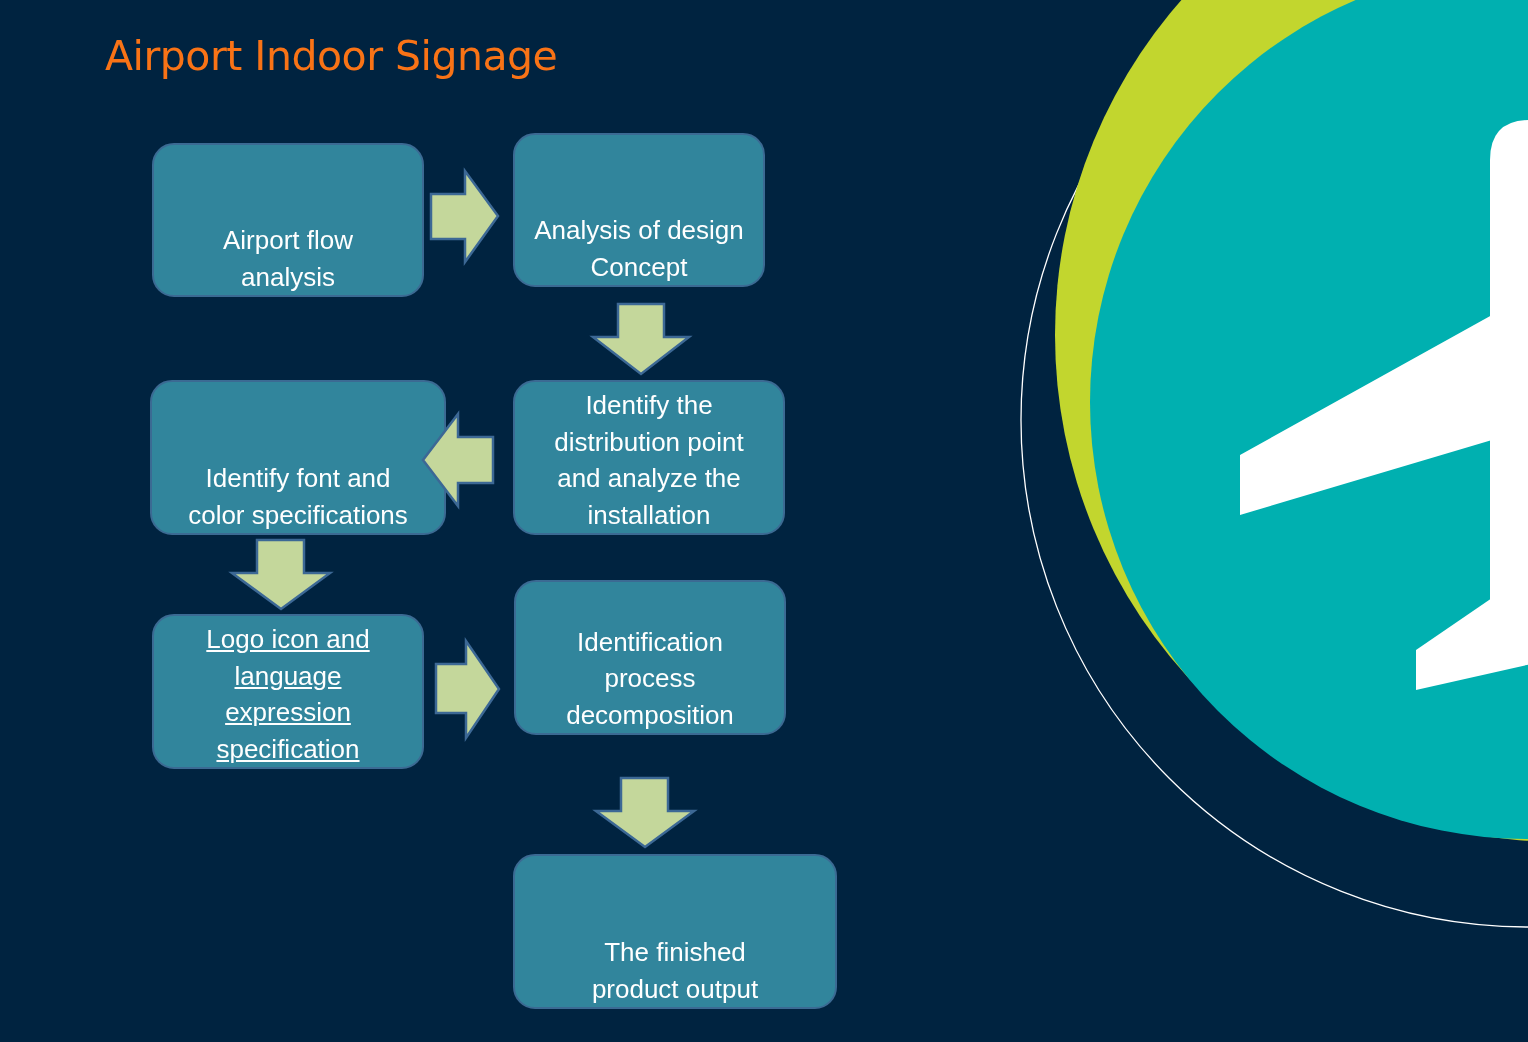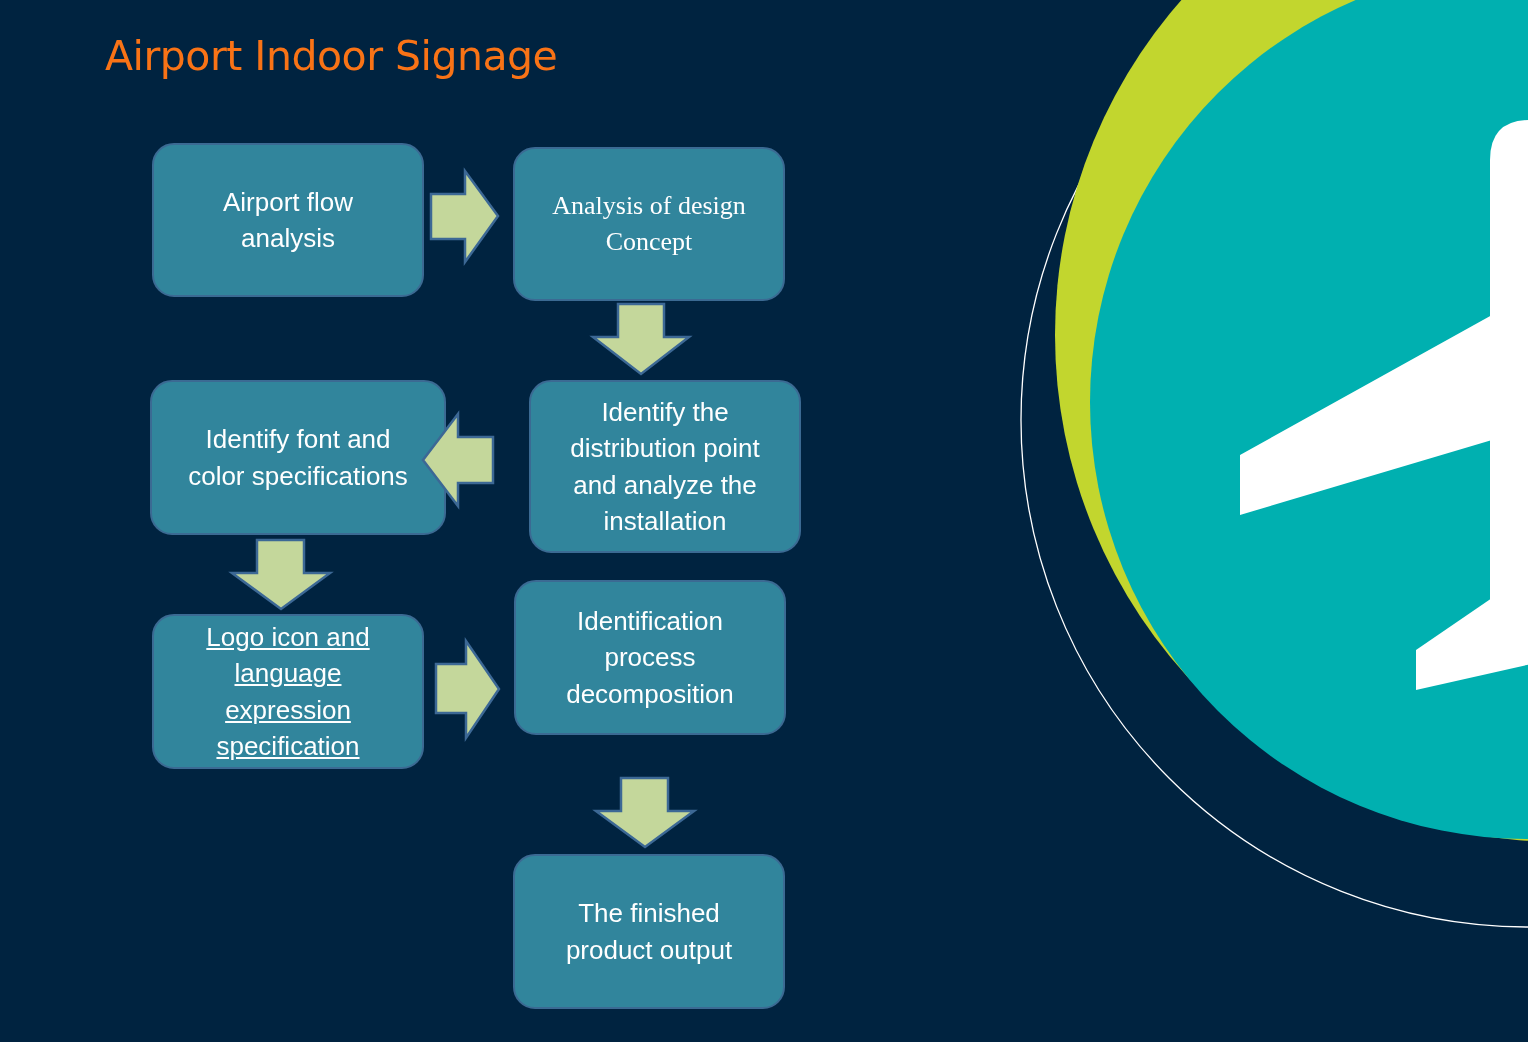--- a/index.html
+++ b/index.html
@@ -15,21 +15,21 @@
     font-family: "DejaVu Sans", sans-serif;
     white-space: nowrap;
   }
   .deco { position: absolute; left: 0; top: 0; }
   .box {
     position: absolute;
     box-sizing: border-box;
     background: #31859c;
     border: 2.5px solid #3b6a93;
     border-radius: 22px;
-    display: flex; align-items: center; justify-content: center;
+    display: flex; align-items: flex-end; justify-content: center;
     text-align: center;
     color: #ffffff;
     font-family: "Liberation Sans", sans-serif;
     font-size: 26px; line-height: 36.5px;
     padding: 0 14px;
   }
   .box span { display: block; }
   svg.arrow { position: absolute; overflow: visible; }
   svg.arrow polygon { fill: #c4d79b; stroke: #3c6895; stroke-width: 2.5; stroke-linejoin: miter; }
 </style>
@@ -48,36 +48,36 @@
 
     <polygon points="1416,650 1492,598 1540,598 1540,662 1416,690"></polygon>
   </g>
 </svg>
 
 <div class="title">Airport Indoor Signage</div>
 
 <div class="box" style="left:152px; top:143px; width:272px; height:154px;">
   <span style="max-width:200px">Airport flow analysis</span>
 </div>
-<div class="box" style="left:513px; top:147px; width:272px; height:154px;font-family:Liberation Serif, serif;">
+<div class="box" style="left:513px; top:133px; width:252px; height:154px;">
   <span style="max-width:240px">Analysis of design Concept</span>
 </div>
-<div class="box" style="left:529px; top:380px; width:272px; height:173px;">
+<div class="box" style="left:513px; top:380px; width:272px; height:155px;">
   <span style="max-width:230px">Identify the distribution point and analyze the installation</span>
 </div>
 <div class="box" style="left:150px; top:380px; width:296px; height:155px;">
   <span style="max-width:230px">Identify font and color specifications</span>
 </div>
 <div class="box" style="left:152px; top:614px; width:272px; height:155px;text-decoration:underline;">
   <span style="max-width:200px">Logo icon and language expression specification</span>
 </div>
 <div class="box" style="left:514px; top:580px; width:272px; height:155px;">
   <span style="max-width:220px">Identification process decomposition</span>
 </div>
-<div class="box" style="left:513px; top:854px; width:272px; height:155px;">
+<div class="box" style="left:513px; top:854px; width:324px; height:155px;">
   <span style="max-width:220px">The finished product output</span>
 </div>
 
 <svg class="arrow" style="left:0;top:0" width="1" height="1">
   <polygon points="431,194 465,194 465,171 498,216 465,262 465,239 431,239"></polygon>
 </svg>
 <svg class="arrow" style="left:0;top:0" width="1" height="1">
   <polygon points="618,304 664,304 664,337 689,337 641,374 593,337 618,337"></polygon>
 </svg>
 <svg class="arrow" style="left:0;top:0" width="1" height="1">

